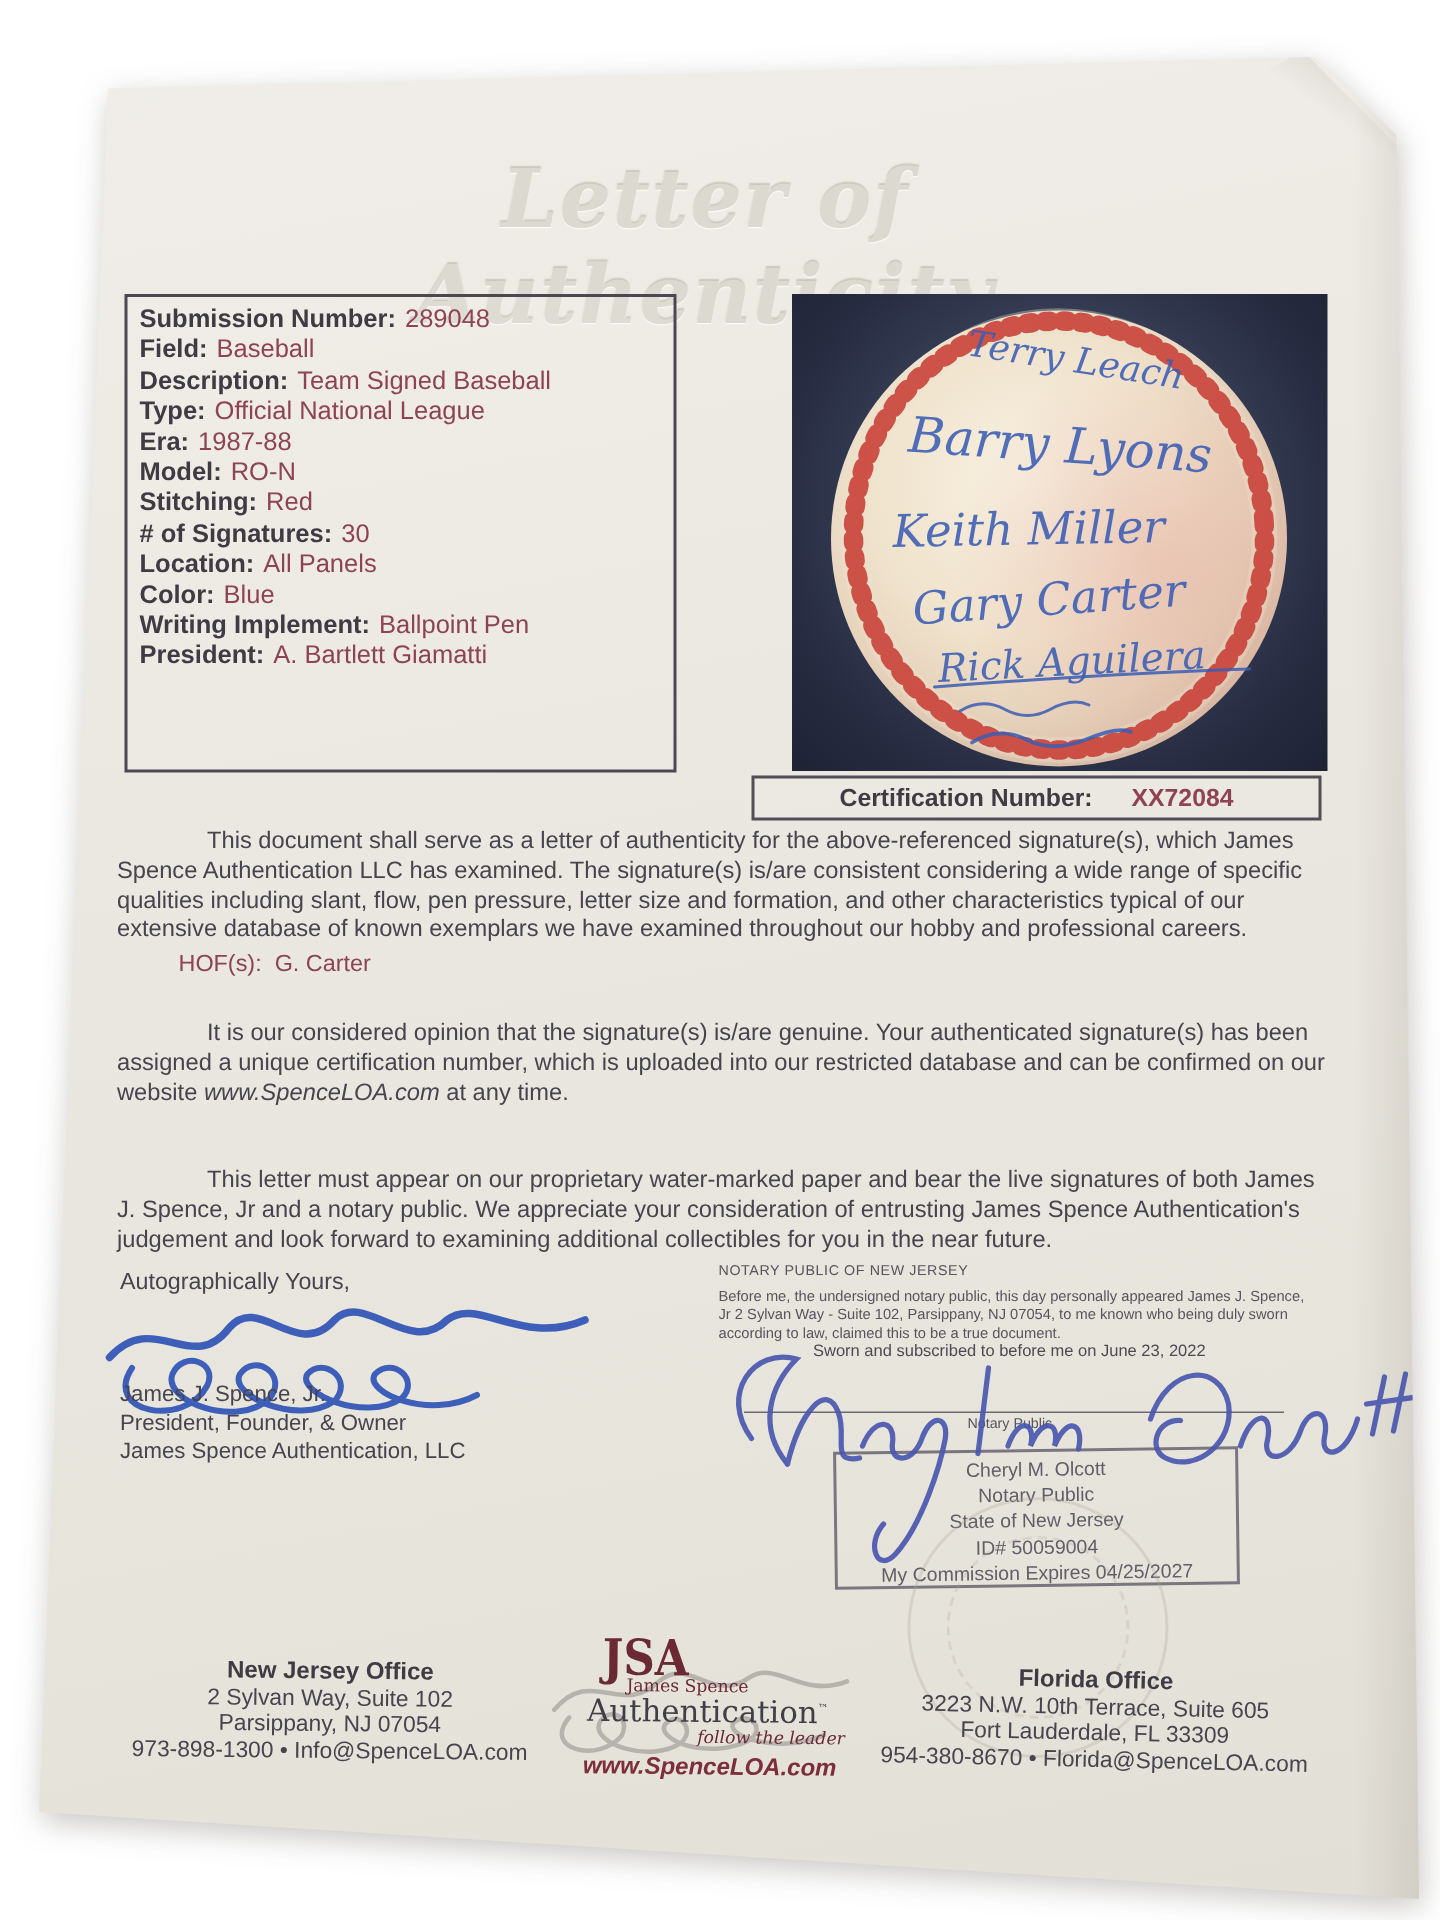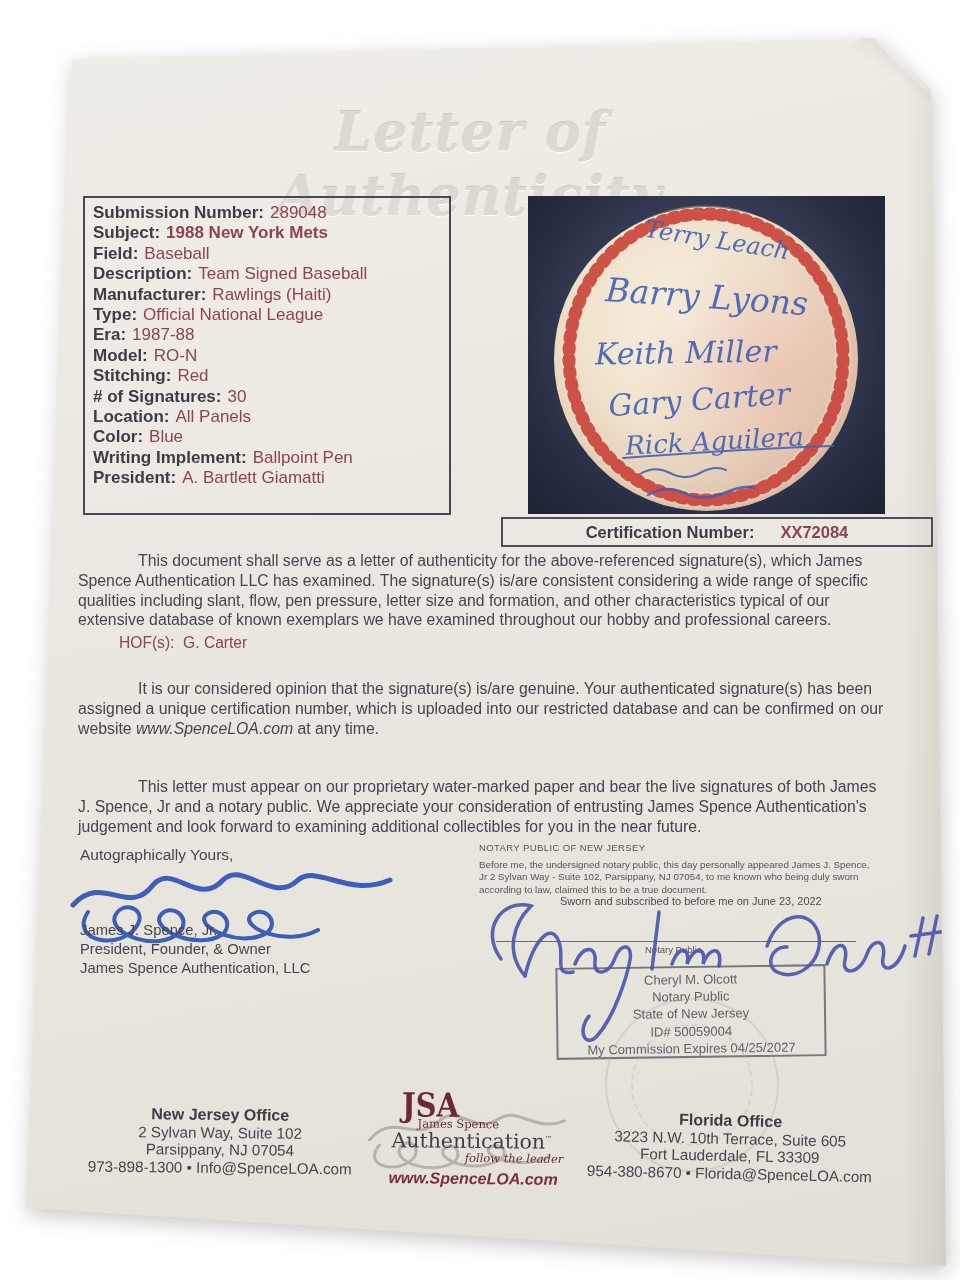--- a/index.html
+++ b/index.html
@@ -24,35 +24,35 @@
     border:2px solid #4b4852;padding:5px 8px;background:rgba(255,255,255,.06);}
   .drow{height:20.4px;line-height:20.4px;font-size:17px;white-space:nowrap;}
   .dlabel{font-weight:bold;color:#3e3b44;margin-right:6px;}
   .dval{color:#8d4352;}
   .dval.b{font-weight:bold;}
 
   .photo{position:absolute;left:528px;top:196px;width:357px;height:318px;
     background:radial-gradient(circle at 50% 45%,#4a5470 0%,#394158 45%,#272c42 75%,#1e2234 100%);}
   .photo svg{display:block;}
 
-  .certbox{position:absolute;left:501px;top:517px;width:432px;height:30px;box-sizing:border-box;
+  .certbox{position:absolute;left:501px;top:517px;width:380px;height:30px;box-sizing:border-box;
     border:2px solid #514e58;display:flex;align-items:center;justify-content:center;
     font-size:16.5px;font-weight:bold;background:rgba(255,255,255,.05);}
   .certbox .cl{color:#3e3b44;margin-right:7px;}
   .certbox .cn{color:#8d4352;margin-left:19px;}
 
   .para{position:absolute;color:#46444e;font-size:15.8px;line-height:19.8px;text-indent:60px;}
   .maroon-line{position:absolute;color:#8d4352;font-size:15.6px;line-height:19.8px;text-align:right;}
 
   .salutation{position:absolute;left:80px;top:846px;font-size:15.5px;color:#46444e;}
   .namesblock{position:absolute;left:80px;top:921px;font-size:14.8px;line-height:19px;color:#46444e;}
 
   .notary-head{position:absolute;left:479px;top:842px;font-size:9.5px;letter-spacing:.4px;color:#57545e;}
   .notary-body{position:absolute;left:479px;top:859px;width:398px;font-size:9.8px;line-height:12.3px;color:#57545e;}
-  .sworn{position:absolute;left:560px;top:895px;font-size:11px;color:#4c4a54;}
+  .sworn{position:absolute;left:542px;top:895px;font-size:11px;color:#4c4a54;}
   .sigline{position:absolute;left:496px;top:941px;width:360px;border-top:1.4px solid #6b6872;}
   .notary-lbl{position:absolute;left:645px;top:944px;font-size:9.5px;color:#57545e;}
   .stamp{position:absolute;left:556px;top:966px;width:270px;height:92px;box-sizing:border-box;
     border:2px solid #7a7680;transform:rotate(-.8deg);color:#615e68;text-align:center;
     font-size:13px;line-height:17.2px;padding-top:3px;}
   .sig-svg{position:absolute;pointer-events:none;}
 
   .seal{position:absolute;left:605px;top:998px;width:170px;height:170px;border-radius:50%;
     border:2px solid rgba(170,163,145,.35);opacity:.8;}
   .seal-inner{position:absolute;left:24px;top:24px;width:118px;height:118px;border-radius:50%;
@@ -81,24 +81,22 @@
 <body>
 
 <div class="stage">
  <div class="paper-shadow">
   <div class="paper">
 
     <div class="watermark">Letter of Authenticity</div>
 
     <div class="details">
       <div class="drow"><span class="dlabel">Submission Number:</span><span class="dval">289048</span></div>
-      <div class="drow"><span class="dlabel">Subject:</span><span class="dval b">1988 New York Mets</span></div>
       <div class="drow"><span class="dlabel">Field:</span><span class="dval">Baseball</span></div>
       <div class="drow"><span class="dlabel">Description:</span><span class="dval">Team Signed Baseball</span></div>
-      <div class="drow"><span class="dlabel">Manufacturer:</span><span class="dval">Rawlings (Haiti)</span></div>
       <div class="drow"><span class="dlabel">Type:</span><span class="dval">Official National League</span></div>
       <div class="drow"><span class="dlabel">Era:</span><span class="dval">1987-88</span></div>
       <div class="drow"><span class="dlabel">Model:</span><span class="dval">RO-N</span></div>
       <div class="drow"><span class="dlabel">Stitching:</span><span class="dval">Red</span></div>
       <div class="drow"><span class="dlabel"># of Signatures:</span><span class="dval">30</span></div>
       <div class="drow"><span class="dlabel">Location:</span><span class="dval">All Panels</span></div>
       <div class="drow"><span class="dlabel">Color:</span><span class="dval">Blue</span></div>
       <div class="drow"><span class="dlabel">Writing Implement:</span><span class="dval">Ballpoint Pen</span></div>
       <div class="drow"><span class="dlabel">President:</span><span class="dval">A. Bartlett Giamatti</span></div>
     </div>

